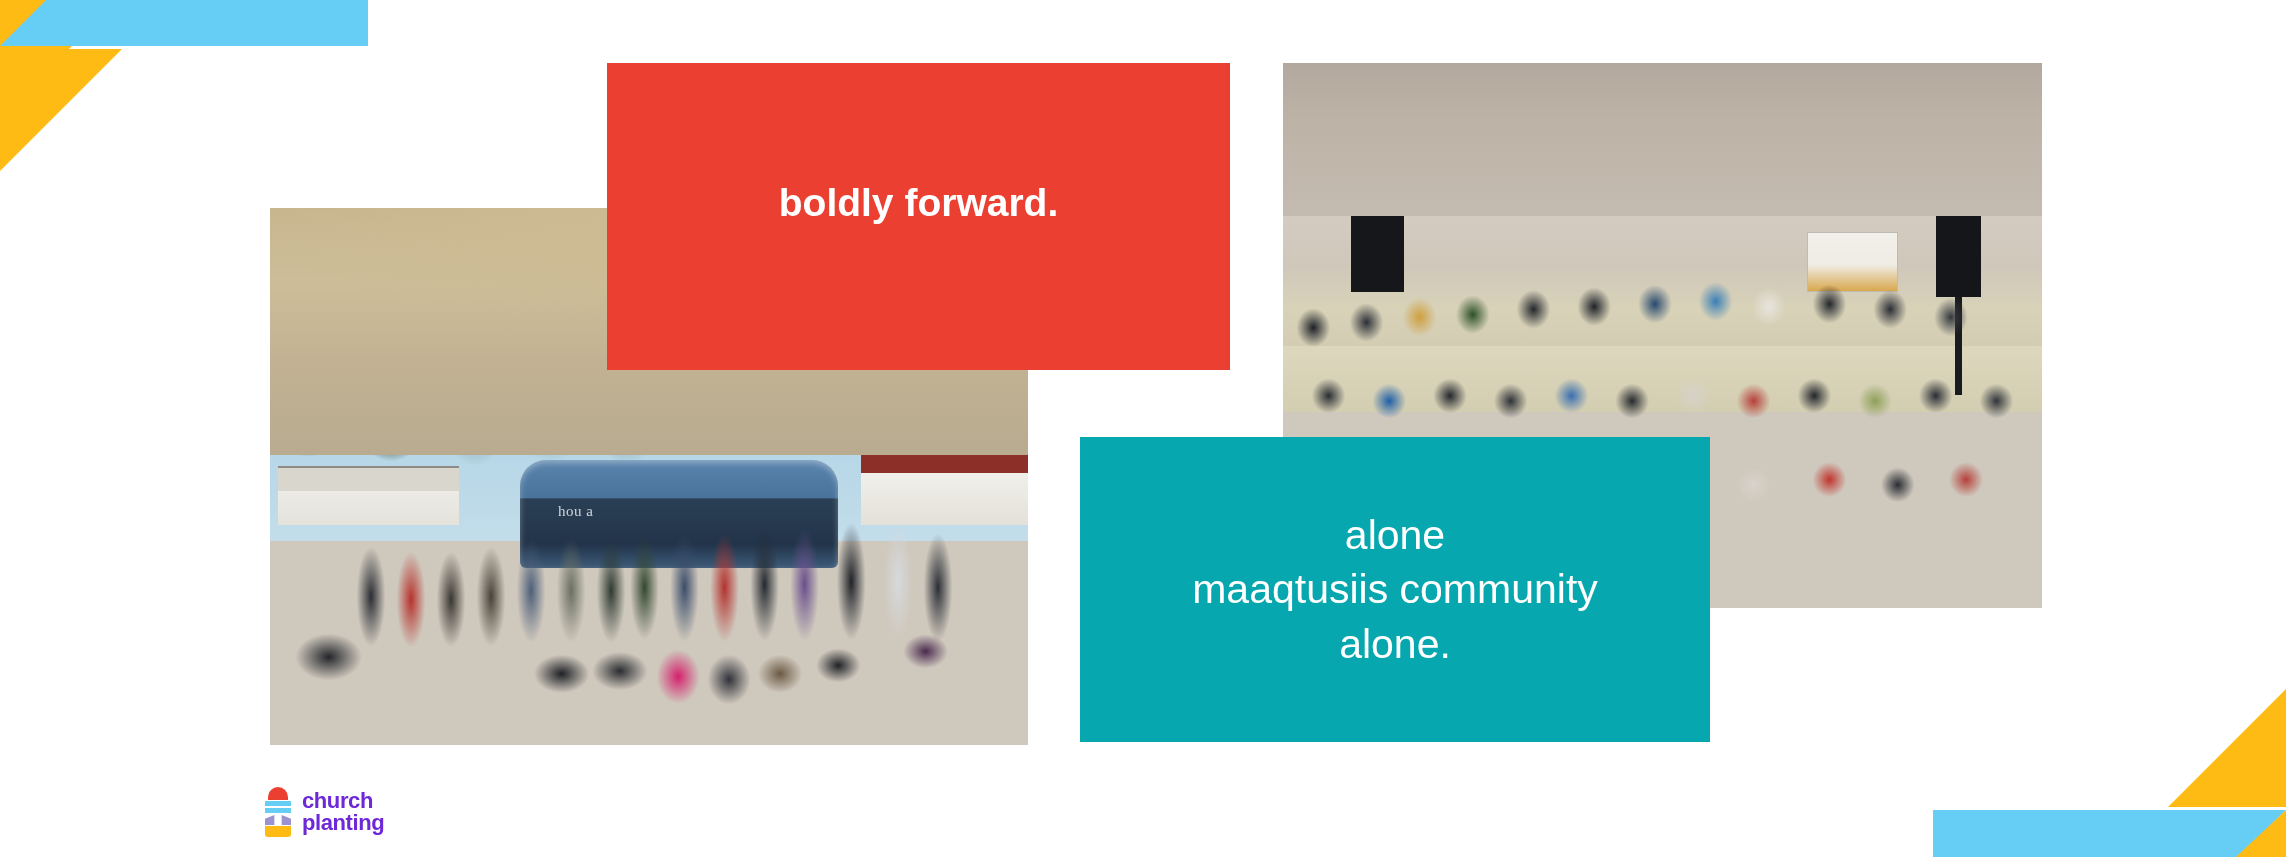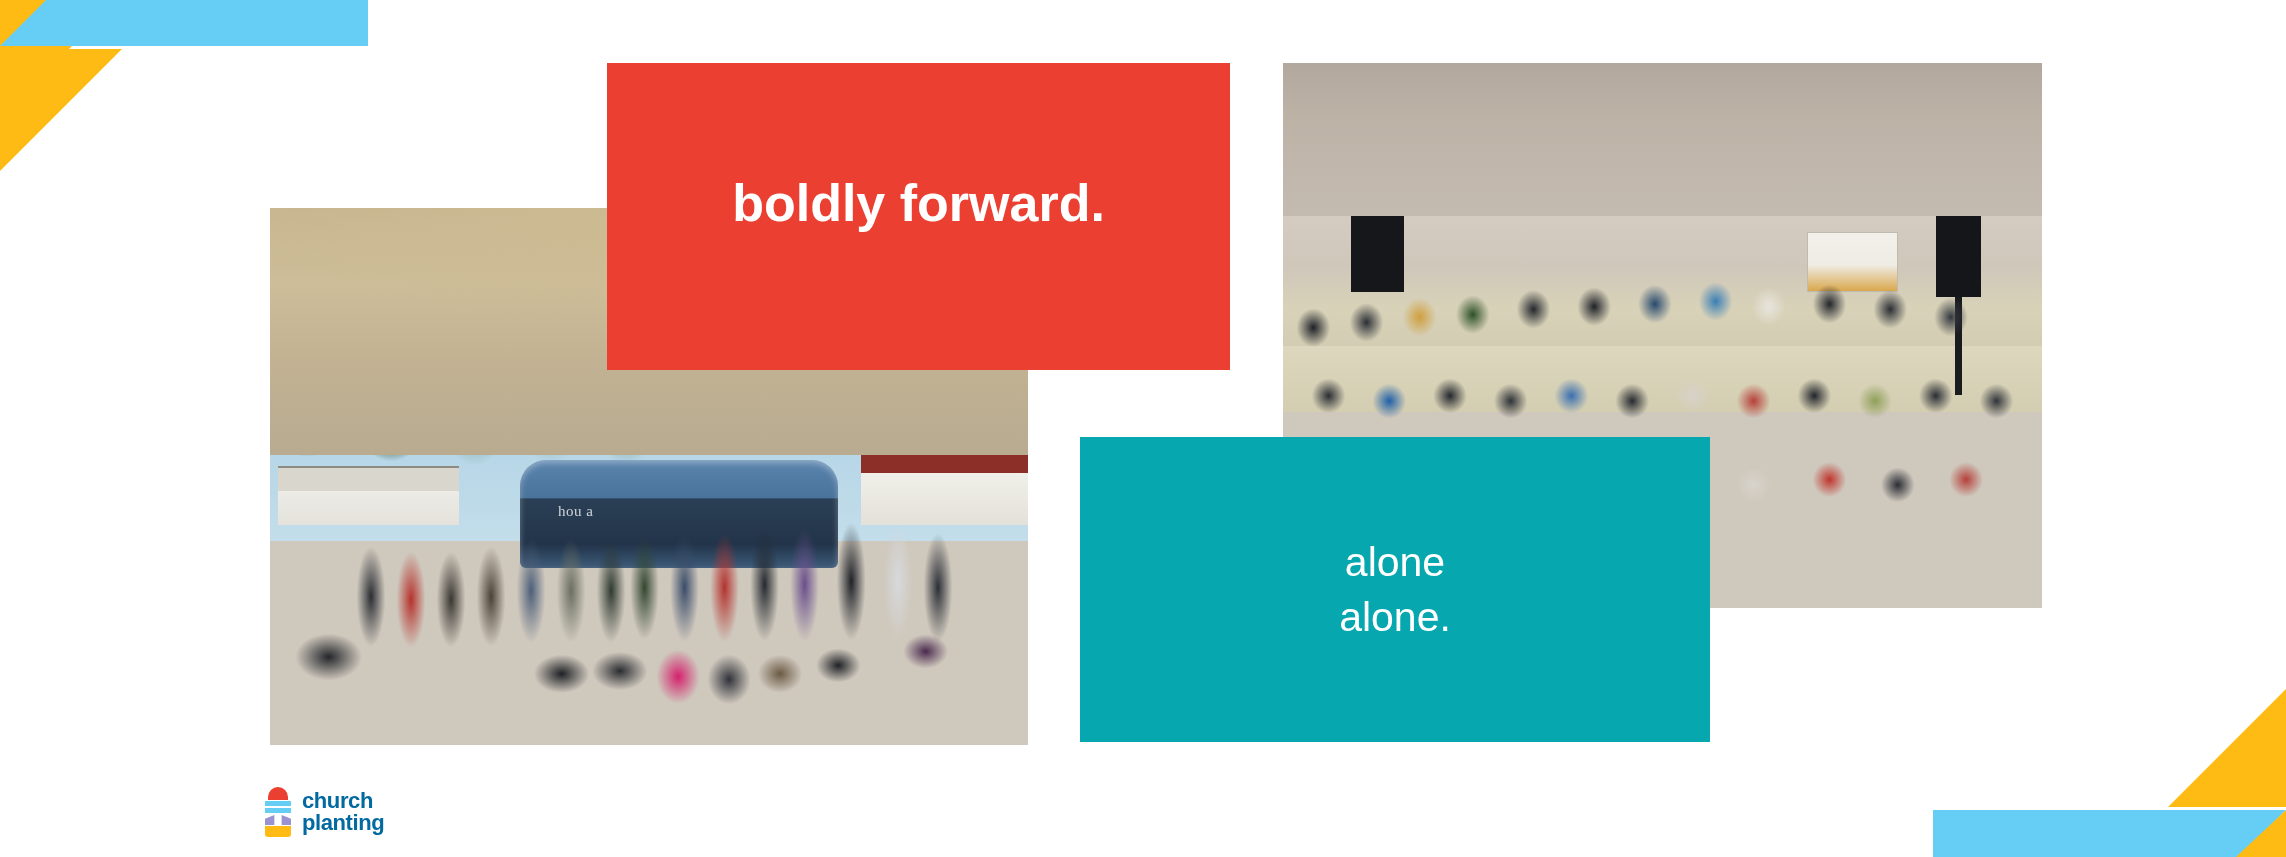--- a/index.html
+++ b/index.html
@@ -237,21 +237,21 @@
     color: #ffffff; text-align: center;
   }
   .callout-red {
     left: 607px; top: 63px; width: 623px; height: 307px;
     background: #EB4031;
   }
   .callout-teal {
     left: 1080px; top: 437px; width: 630px; height: 305px;
     background: #06A7AE;
   }
-  .line-bold   { font-size: 52px; font-weight: bold; line-height: 1.05; }
+  .line-bold   { font-size: 39px; font-weight: bold; line-height: 1.05; }
   .line-reg    { font-size: 41px; font-weight: normal; line-height: 1.05; }
   .red-gap     { height: 26px; }
   .teal-line   { font-size: 41px; font-weight: normal; line-height: 1.32; }
 
   
   .logo {
     position: absolute; left: 265px; top: 787px;
     display: flex; align-items: center; gap: 11px;
   }
   .logo-mark {
@@ -273,21 +273,21 @@
     position: absolute; left: 0; top: 28px; width: 26px; height: 10px;
     background: #9A92D1;
     clip-path: polygon(0 100%, 0 38%, 36% 0, 36% 100%, 64% 100%, 64% 0, 100% 38%, 100% 100%);
   }
   .lm-yellow {
     position: absolute; left: 0; top: 39px; width: 26px; height: 11px;
     background: #FDBB14; border-radius: 0 0 3px 3px;
   }
   .logo-words {
     display: flex; flex-direction: column;
-    line-height: 1.0; color: #0369a1;
+    line-height: 1.0; color: #6d28d9;
   }
   .logo-w1 { font-size: 22px; font-weight: bold; letter-spacing: -0.4px; }
   .logo-w2 { font-size: 22px; font-weight: bold; letter-spacing: -0.4px; text-align: right; }
 </style>
 </head>
 <body>
 
 <div id="slide">
 
   <div class="deco tl-yellow"></div>
@@ -322,20 +322,21 @@
     <div class="rp-crowd"></div>
   </div>
 
   <div class="callout callout-red">
     <div class="line-bold">boldly forward.</div>
     <div class="red-gap"></div>
   </div>
 
   <div class="callout callout-teal">
     <div class="teal-line">alone</div>
+    <div class="teal-line">maaqtusiis community</div>
     <div class="teal-line">alone.</div>
   </div>
 
   <div class="logo">
     <div class="logo-mark">
       <div class="lm-red"></div>
       <div class="lm-cy1"></div>
       <div class="lm-cy2"></div>
       <div class="lm-purple"></div>
       <div class="lm-yellow"></div>

